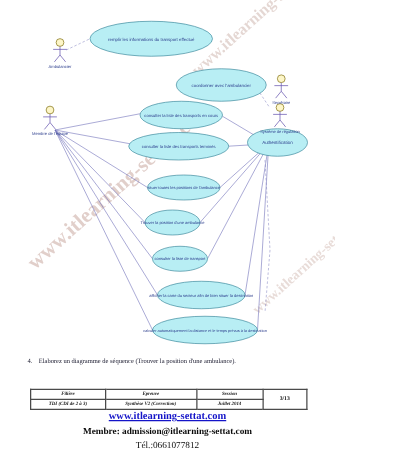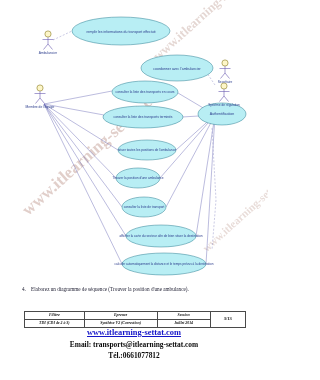--- a/index.html
+++ b/index.html
@@ -78,21 +78,21 @@
   #contact{
     position:absolute;left:0;top:327px;width:268px;
     text-align:center;
     font-family:"Liberation Serif", serif;
   }
   #site{
     font-size:8.4px;font-weight:bold;color:#1414c8;
     text-decoration:underline;display:block;line-height:1.45;
   }
   #email{font-size:7.4px;font-weight:bold;color:#0a0a0a;display:block;line-height:1.5;}
-  #tel{font-size:7.4px;font-weight:bold;color:#0a0a0a;display:block;line-height:1.5;}
+  #tel{font-size:7.4px;font-weight:normal;color:#0a0a0a;display:block;line-height:1.5;}
 </style>
 </head>
 <body>
 
 <div id="page">
 
   <div class="wm wm-a">www.itlearning-settat.com</div>
   <div class="wm wm-b">www.itlearning-settat.com</div>
   <div class="wm wm-c">www.itlearning-settat.com</div>
 
@@ -229,17 +229,17 @@
     <tr>
       <td class="c1">TDI (CDI de 2 à 3)</td>
       <td class="c2">Synthèse V2 (Correction)</td>
       <td class="c3">Juillet 2014</td>
     </tr>
   </tbody>
     </table>
 
   <div id="contact">
     <span id="site">www.itlearning-settat.com</span>
-    <span id="email">Email: transports@itlearning-settat.com</span>
+    <span id="email">Membre: admission@itlearning-settat.com</span>
     <span id="tel">Tél.:0661077812</span>
   </div>
 
 </div>
 
 </body></html>

